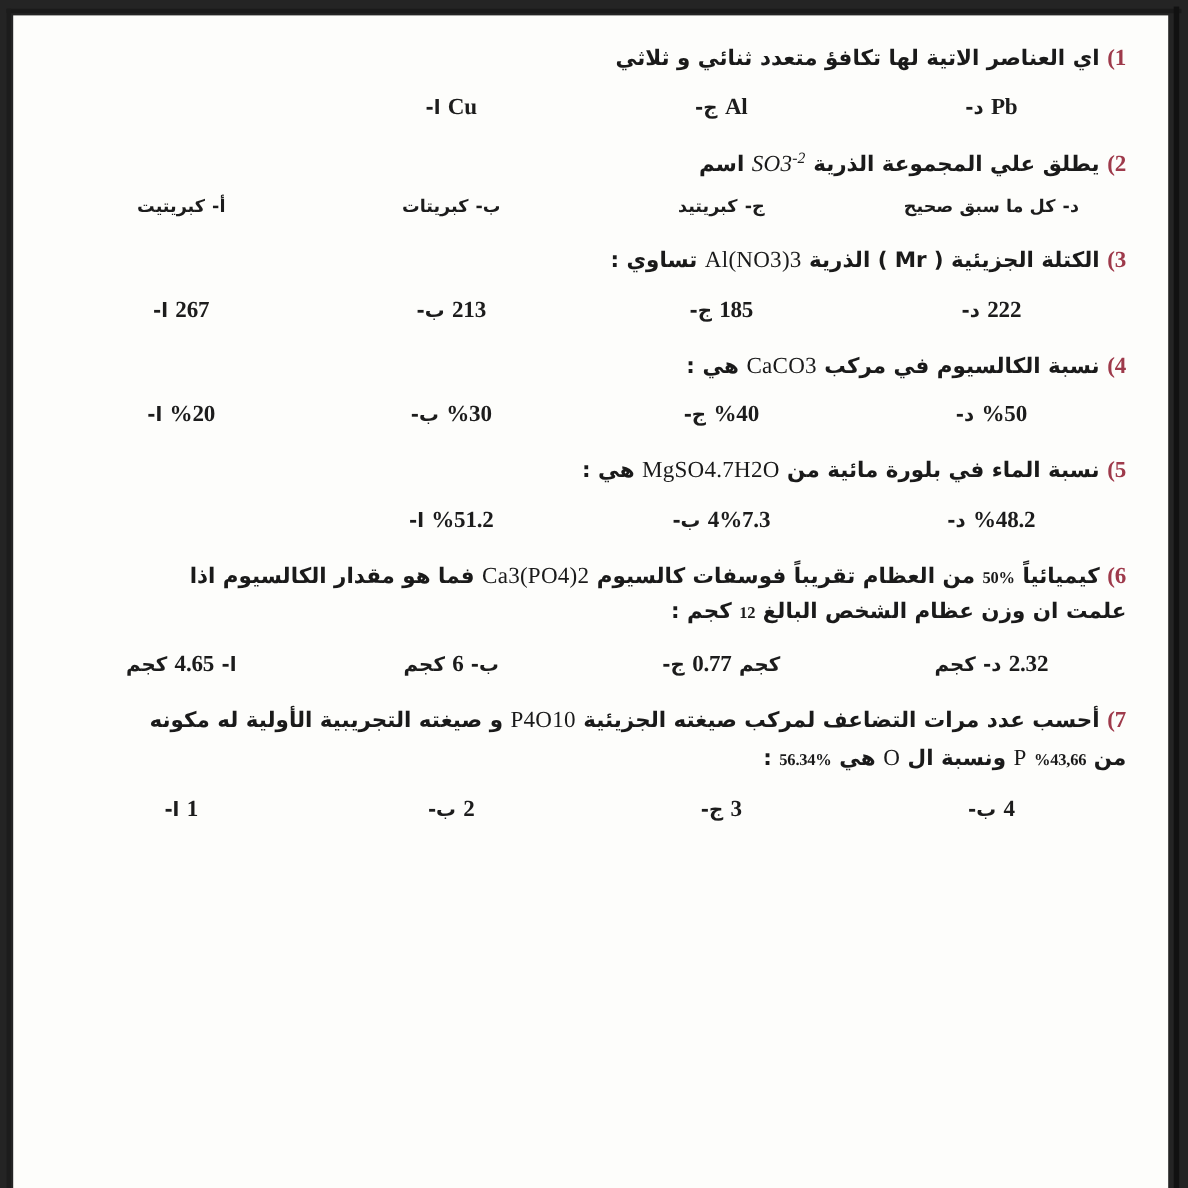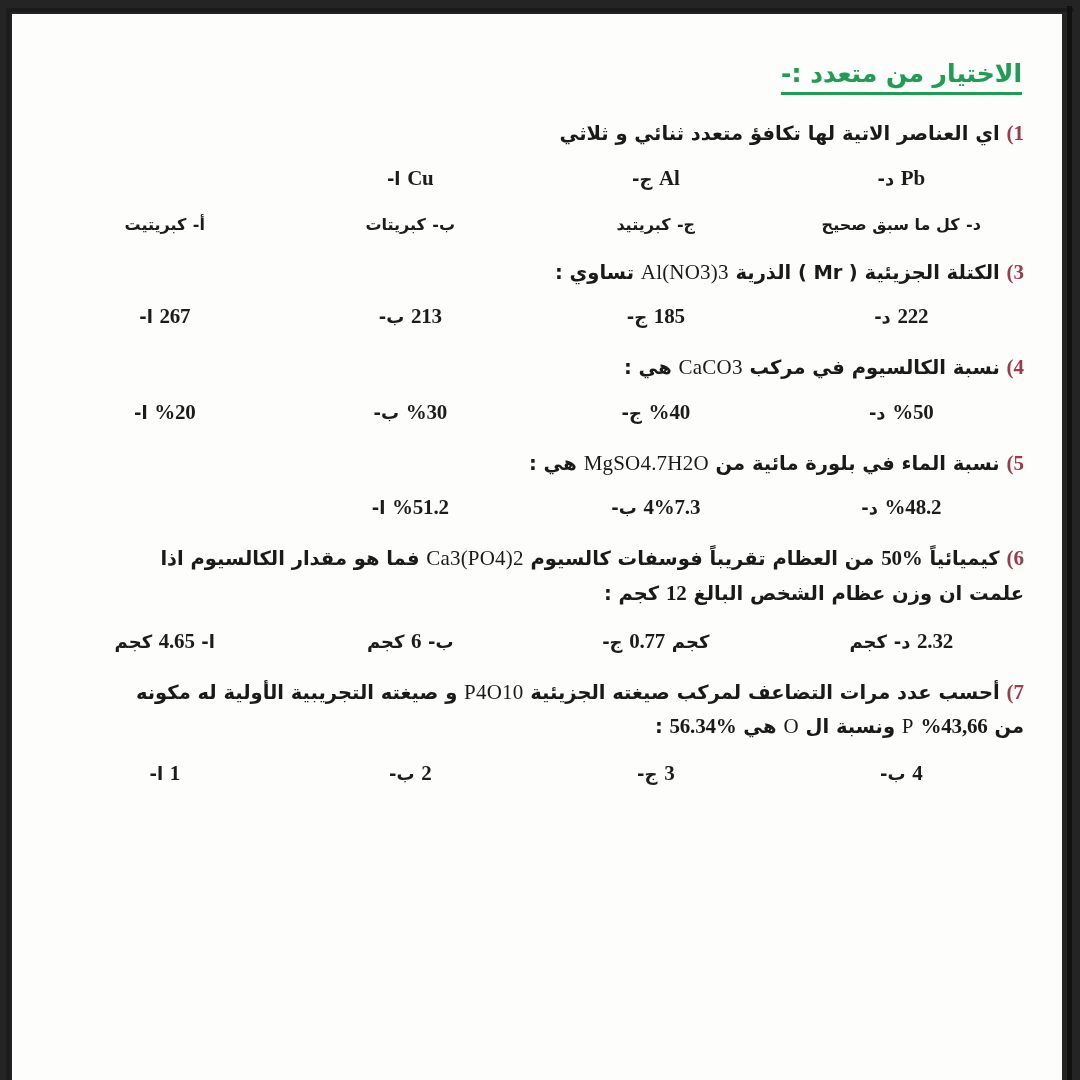--- a/index.html
+++ b/index.html
@@ -115,21 +115,21 @@
     font-size: 21px;
     direction: ltr;
     display: inline-block;
     unicode-bidi: embed;
     letter-spacing: 0.2px;
   }
   .chem.ital { font-style: italic; }
   .chem sup { font-size: 0.68em; vertical-align: 0.45em; }
   .num {
     font-family: "Liberation Serif", serif;
-    font-size: 21px;
+    font-size: 15px;
     direction: ltr;
     display: inline-block;
     unicode-bidi: embed;
   }
 
   
   .opt-row {
     display: flex;
     flex-direction: row;
     justify-content: flex-start;
@@ -176,23 +176,20 @@
 <body>
 
 <div class="photo-frame">
   <div class="sheet-rule-top"></div>
   <div class="sheet-rule-left"></div>
   <div class="sheet-rule-right"></div>
 
   <div class="sheet">
     <div class="sheet-inner">
 
-      <div class="title-row">
-        <span class="title">الاختيار من متعدد :-</span>
-      </div>
 
       <div class="q-block">
         <div class="q-stem">
           <span class="q-num">1)</span>
           <span>اي العناصر الاتية لها تكافؤ متعدد ثنائي و ثلاثي</span>
         </div>
         <div class="opt-row">
           <div class="opt">
             <span class="val">Pb</span>
             <span class="lbl">د-</span>
@@ -202,20 +199,26 @@
             <span class="lbl">ج-</span>
           </div>
           <div class="opt">
             <span class="val">Cu</span>
             <span class="lbl">ا-</span>
           </div>
         </div>
       </div>
 
       <div class="q-block">
+        <div class="q-stem">
+          <span class="q-num">2)</span>
+          <span>يطلق علي المجموعة الذرية</span>
+          <span class="chem ital"><span>SO3</span><sup>-2</sup></span>
+          <span>اسم</span>
+        </div>
         <div class="opt-row tight">
           <div class="opt word">
             <span class="lbl">د-</span>
             <span class="lbl">كل ما سبق صحيح</span>
           </div>
           <div class="opt word">
             <span class="lbl">ج-</span>
             <span class="lbl">كبريتيد</span>
           </div>
           <div class="opt word">

